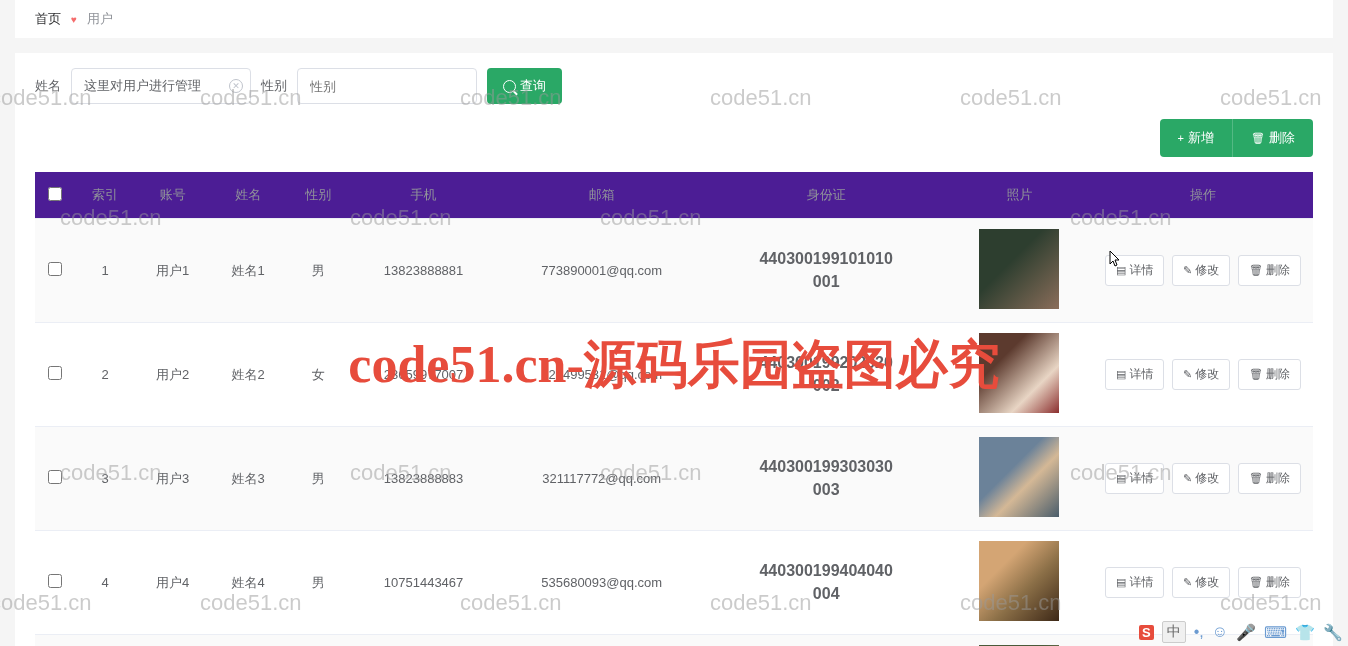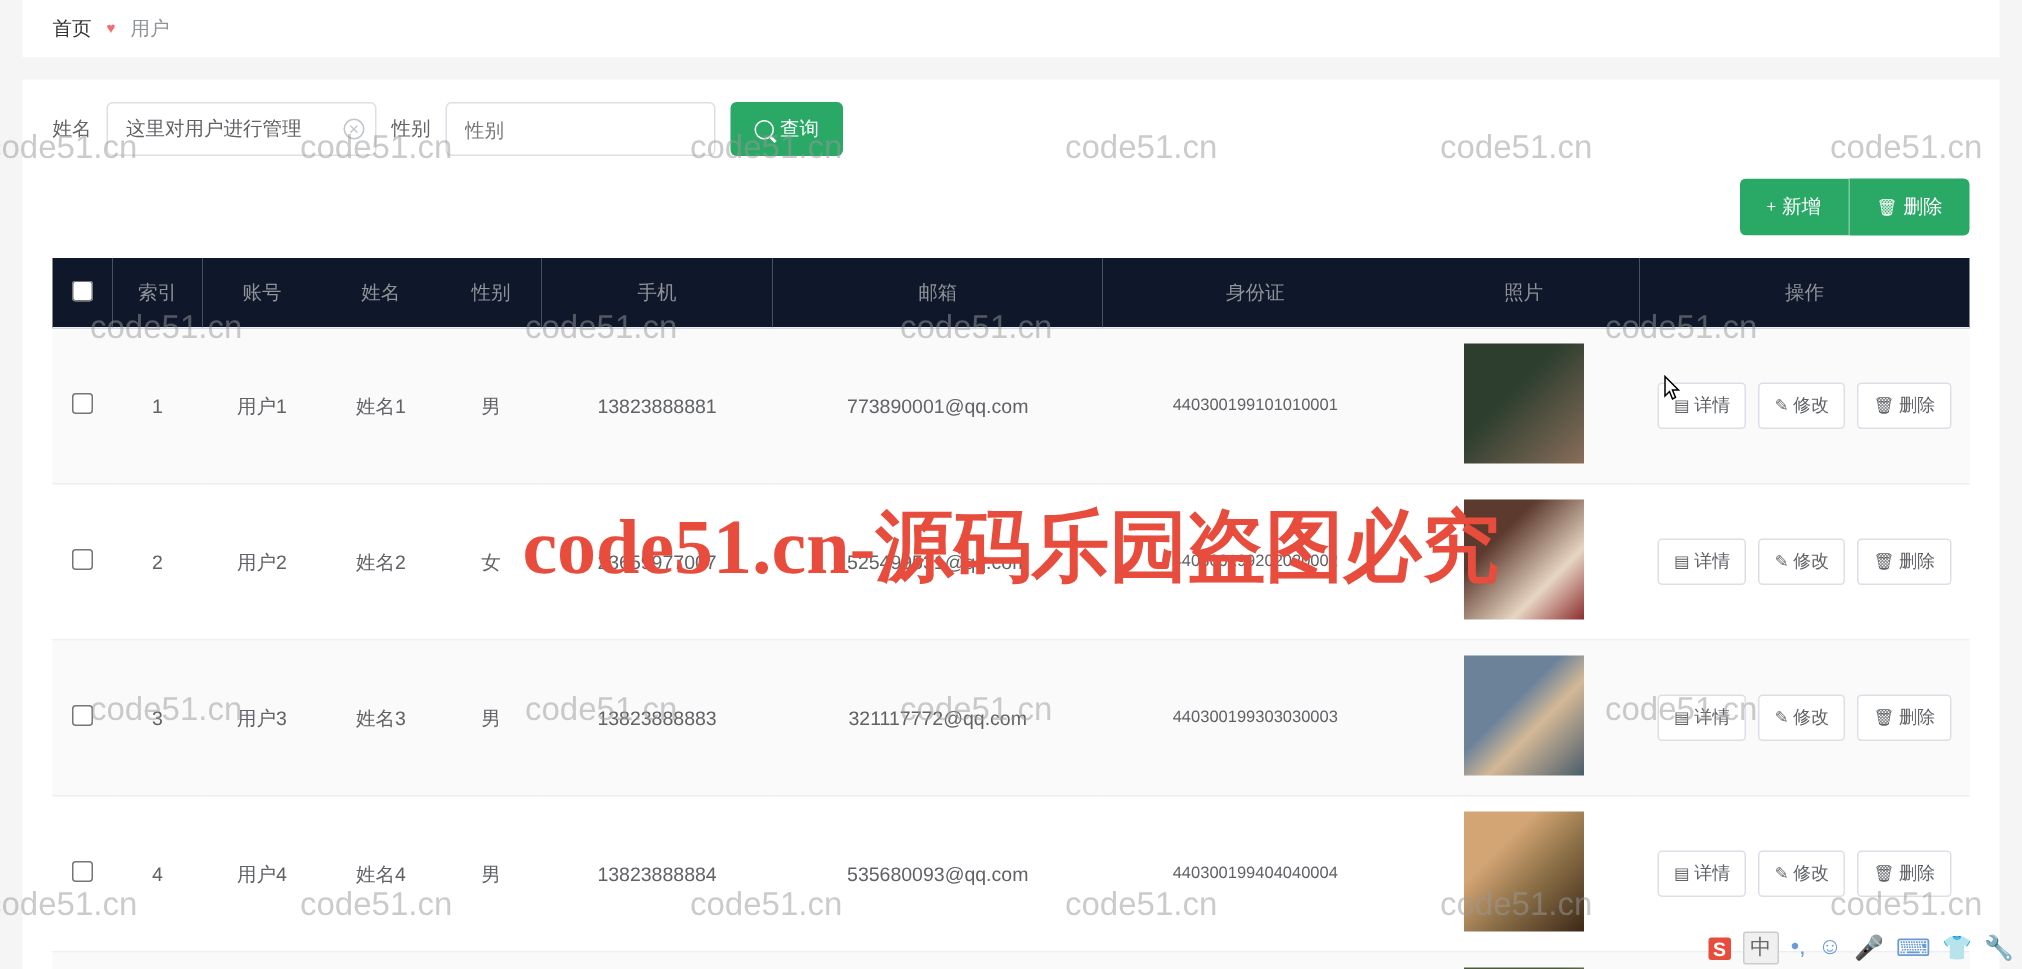--- a/index.html
+++ b/index.html
@@ -16,33 +16,33 @@
 .clear-icon { position: absolute; right: 8px; top: 50%; transform: translateY(-50%); width: 14px; height: 14px; border: 1px solid #c0c4cc; border-radius: 50%; display: flex; align-items: center; justify-content: center; font-size: 9px; color: #c0c4cc; cursor: pointer; }
 .btn { display: inline-flex; align-items: center; gap: 4px; padding: 0 16px; height: 36px; border-radius: 4px; border: none; cursor: pointer; font-size: 13px; }
 .btn-primary { background: #2aa866; color: #fff; }
 .search-icon { width: 13px; height: 13px; border: 1.5px solid #fff; border-radius: 50%; position: relative; }
 .search-icon::after { content: ''; position: absolute; width: 5px; height: 1.5px; background: #fff; bottom: -2px; right: -3px; transform: rotate(45deg); }
 .action-bar { display: flex; justify-content: flex-end; margin: 15px 0 0 0; }
 .act-btn { background: #2aa866; color: #fff; padding: 0 18px; height: 38px; border: none; cursor: pointer; font-size: 13px; display: inline-flex; align-items: center; gap: 4px; }
 .act-btn:first-child { border-radius: 4px 0 0 4px; border-right: 1px solid rgba(255,255,255,0.2); }
 .act-btn:last-child { border-radius: 0 4px 4px 0; }
 .table { width: 100%; border-collapse: collapse; margin-top: 15px; background: #fff; }
-.table th { background: #0f172a; font-weight: 500; color: #909399; padding: 14px 8px; text-align: center; border-bottom: 1px solid #ebeef5; font-size: 13px; }
+.table th { background: #4c1d95; font-weight: 500; color: #909399; padding: 14px 8px; text-align: center; border-bottom: 1px solid #ebeef5; font-size: 13px; }
 .table td { padding: 10px 8px; text-align: center; border-bottom: 1px solid #ebeef5; color: #606266; font-size: 13px; }
 .table tbody tr:nth-child(odd) { background: #fafafa; }
 .chk { width: 14px; height: 14px; cursor: pointer; }
 .avatar { width: 80px; height: 80px; object-fit: cover; background: #ddd; display: inline-block; }
 .av1 { background: linear-gradient(135deg, #2d3e2f 40%, #8a6d5a 100%); }
 .av2 { background: linear-gradient(135deg, #5c3a2e 30%, #e8d5c4 70%, #8b2e2e 100%); }
 .av3 { background: linear-gradient(135deg, #6b8299 40%, #d4b896 60%, #4a5d6b 100%); }
 .av4 { background: linear-gradient(135deg, #d4a574 30%, #8b6f47 60%, #3d2817 100%); }
 .av5 { background: linear-gradient(135deg, #4a5a3a 40%, #c4a882 100%); }
 .row-btn { display: inline-flex; align-items: center; gap: 3px; padding: 6px 10px; border: 1px solid #dcdfe6; background: #fff; border-radius: 3px; cursor: pointer; font-size: 12px; color: #606266; margin: 0 2px; }
 .ic { font-size: 11px; }
-.idcard { font-size: 11px; line-height: 1.4; max-width: 140px; margin: 0 auto; word-break: break-all; }
+.idcard { font-size: 16px; line-height: 1.4; max-width: 140px; margin: 0 auto; word-break: break-all; font-weight: bold; }
 .watermark { position: absolute; font-size: 22px; color: #999; opacity: 0.5; pointer-events: none; z-index: 10; font-family: Arial; }
 .wm-big { position: absolute; font-size: 52px; color: #e74c3c; font-weight: bold; pointer-events: none; z-index: 11; left: 50%; top: 330px; transform: translateX(-50%); white-space: nowrap; font-family: "Microsoft YaHei"; }
 .cursor { position: absolute; left: 1105px; top: 250px; z-index: 20; pointer-events: none; font-size: 16px; }
 .bottom-icons { position: absolute; bottom: 3px; right: 5px; display: flex; gap: 8px; align-items: center; z-index: 15; }
 .bi { font-size: 16px; color: #6b9bd1; cursor: pointer; }
 .bi-s { background: #f0f0f0; border: 1px solid #ccc; padding: 1px 4px; font-size: 14px; color: #666; border-radius: 2px; }
 .bi-red { background: #e74c3c; color: #fff; padding: 0 3px; border-radius: 2px; font-size: 13px; font-weight: bold; }
 </style>
 </head>
 <body>
@@ -177,21 +177,21 @@
               <span>删除</span>
             </button>
     </td>
         </tr>
         <tr>
     <td><input type="checkbox" class="chk" style=""></td>
     <td>4</td>
     <td>用户4</td>
     <td>姓名4</td>
     <td>男</td>
-    <td>13823888884</td>
+    <td>10751443467</td>
     <td>535680093@qq.com</td>
     <td>
             <div class="idcard">440300199404040004</div>
           </td>
     <td><div class="avatar av4"></div></td>
     <td>
       <button class="row-btn">
               <span class="ic">▤</span>
               <span>详情</span>
             </button>

